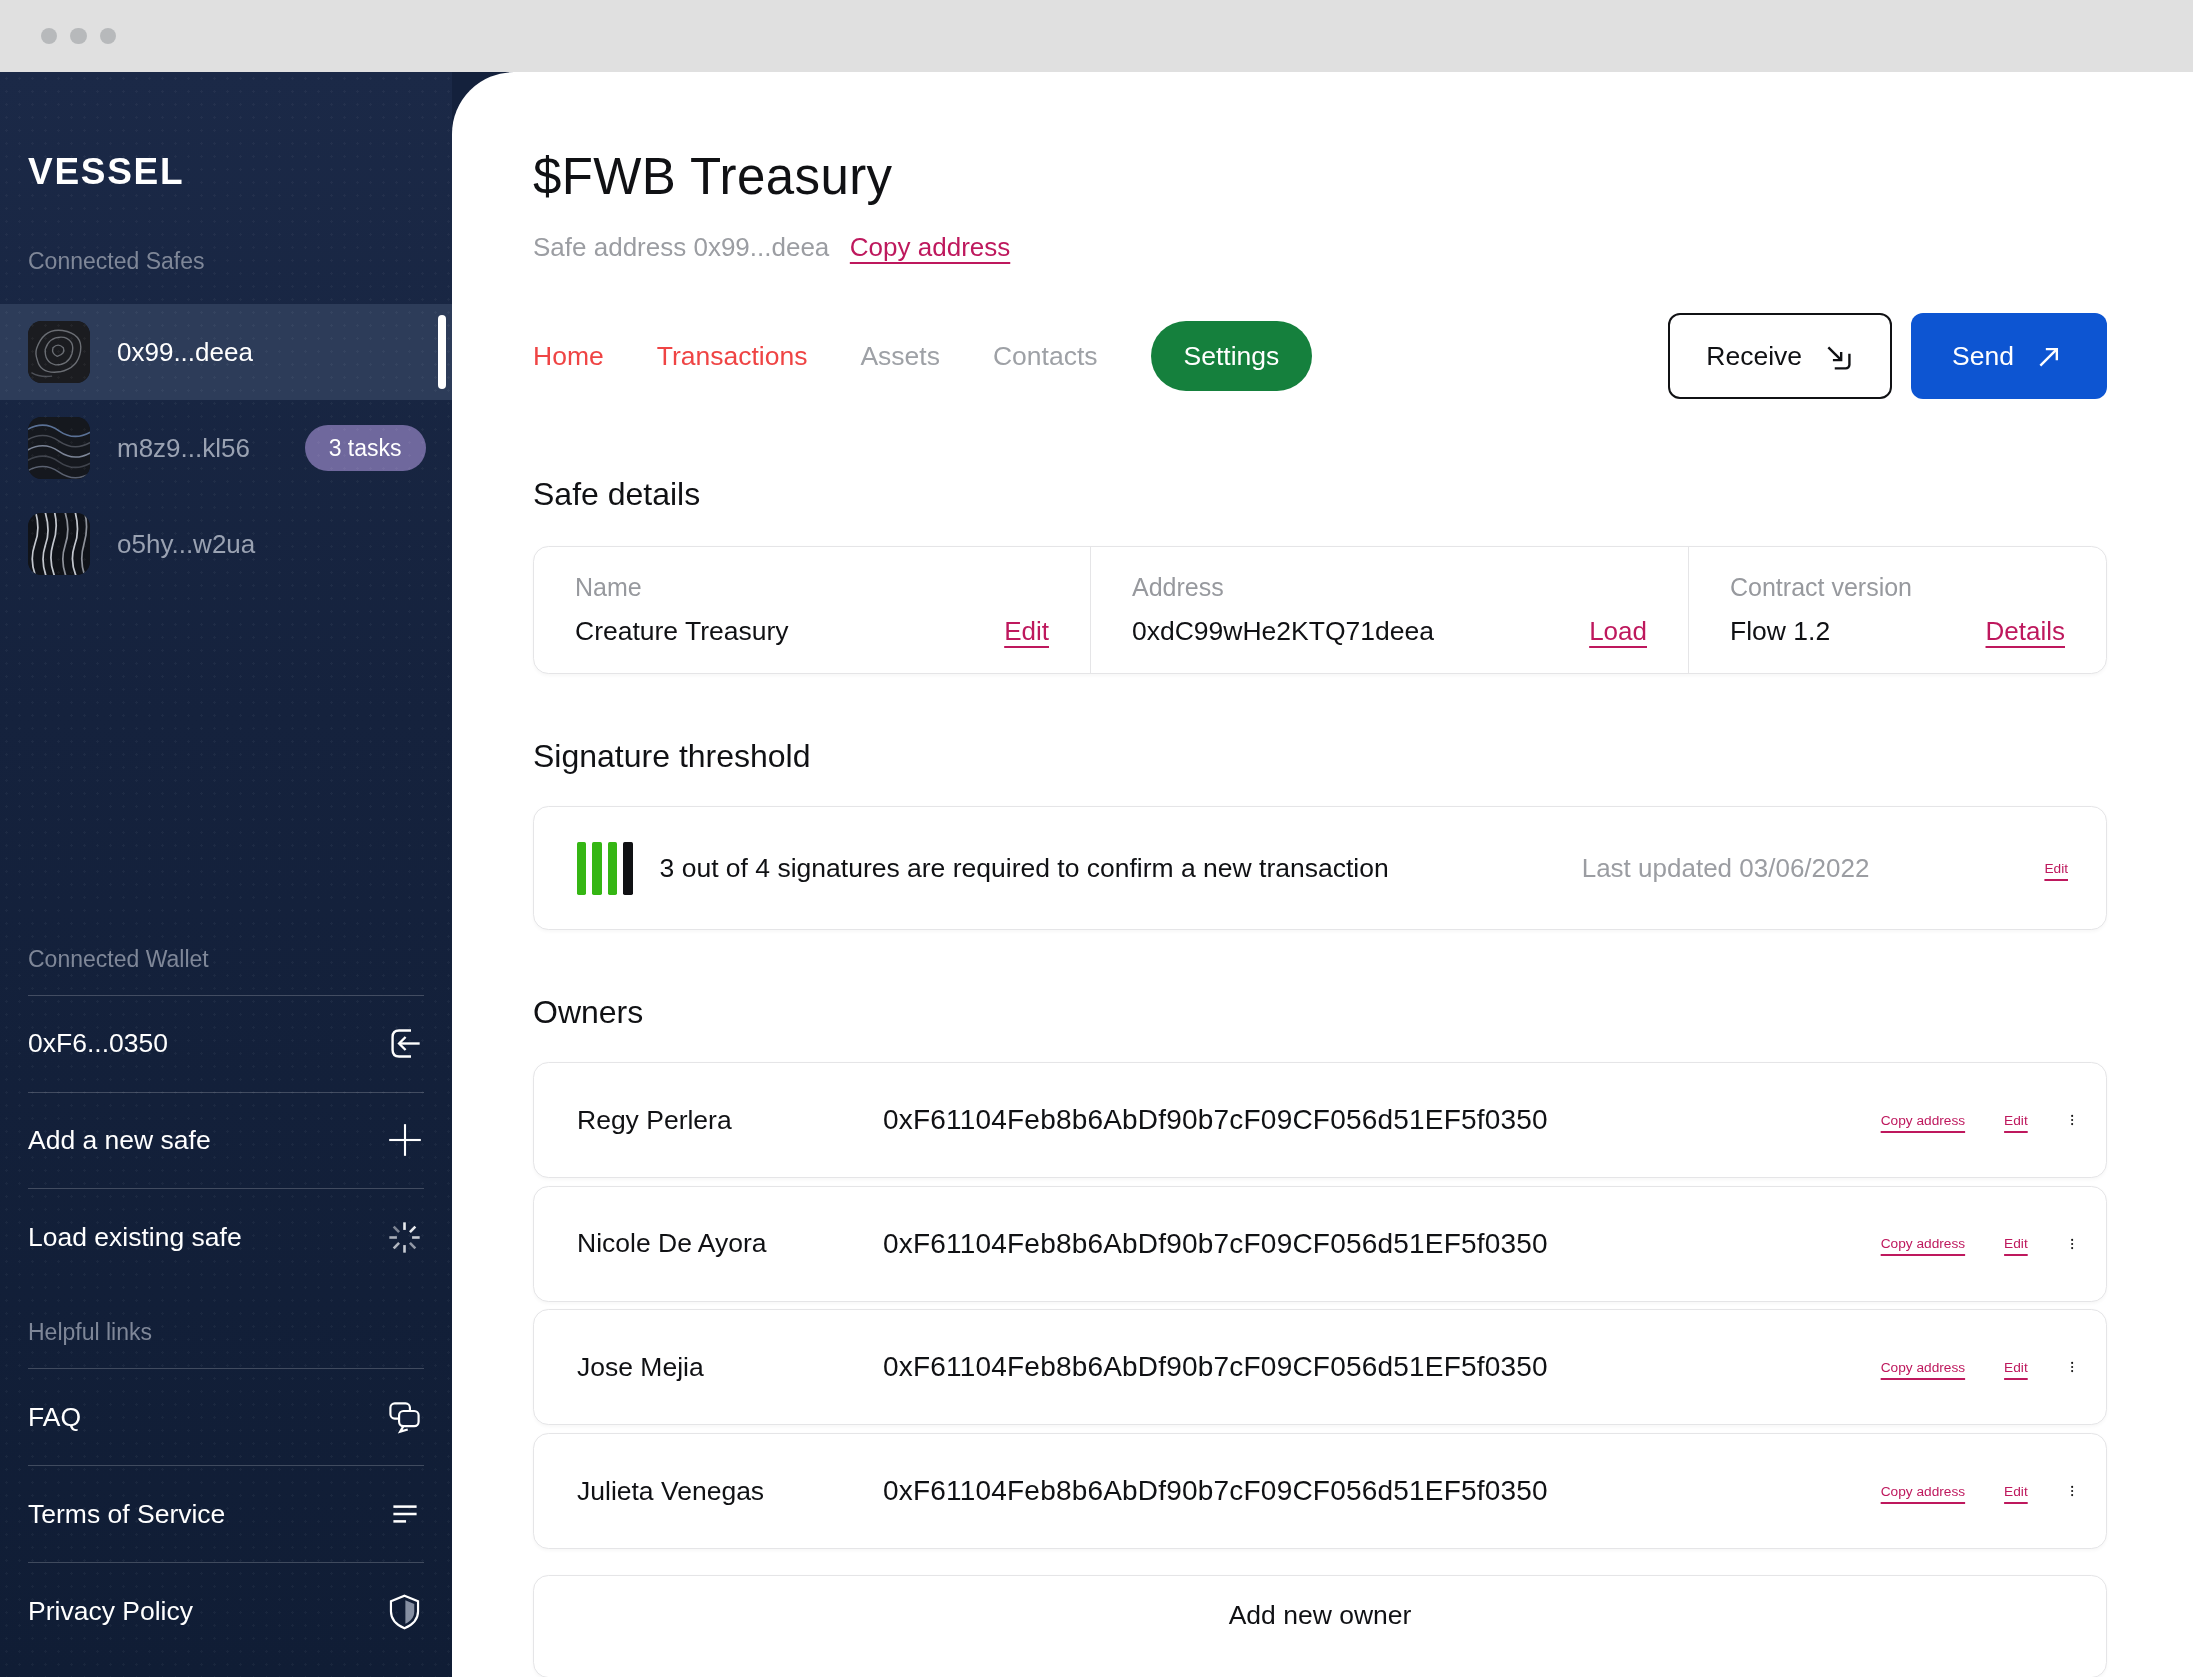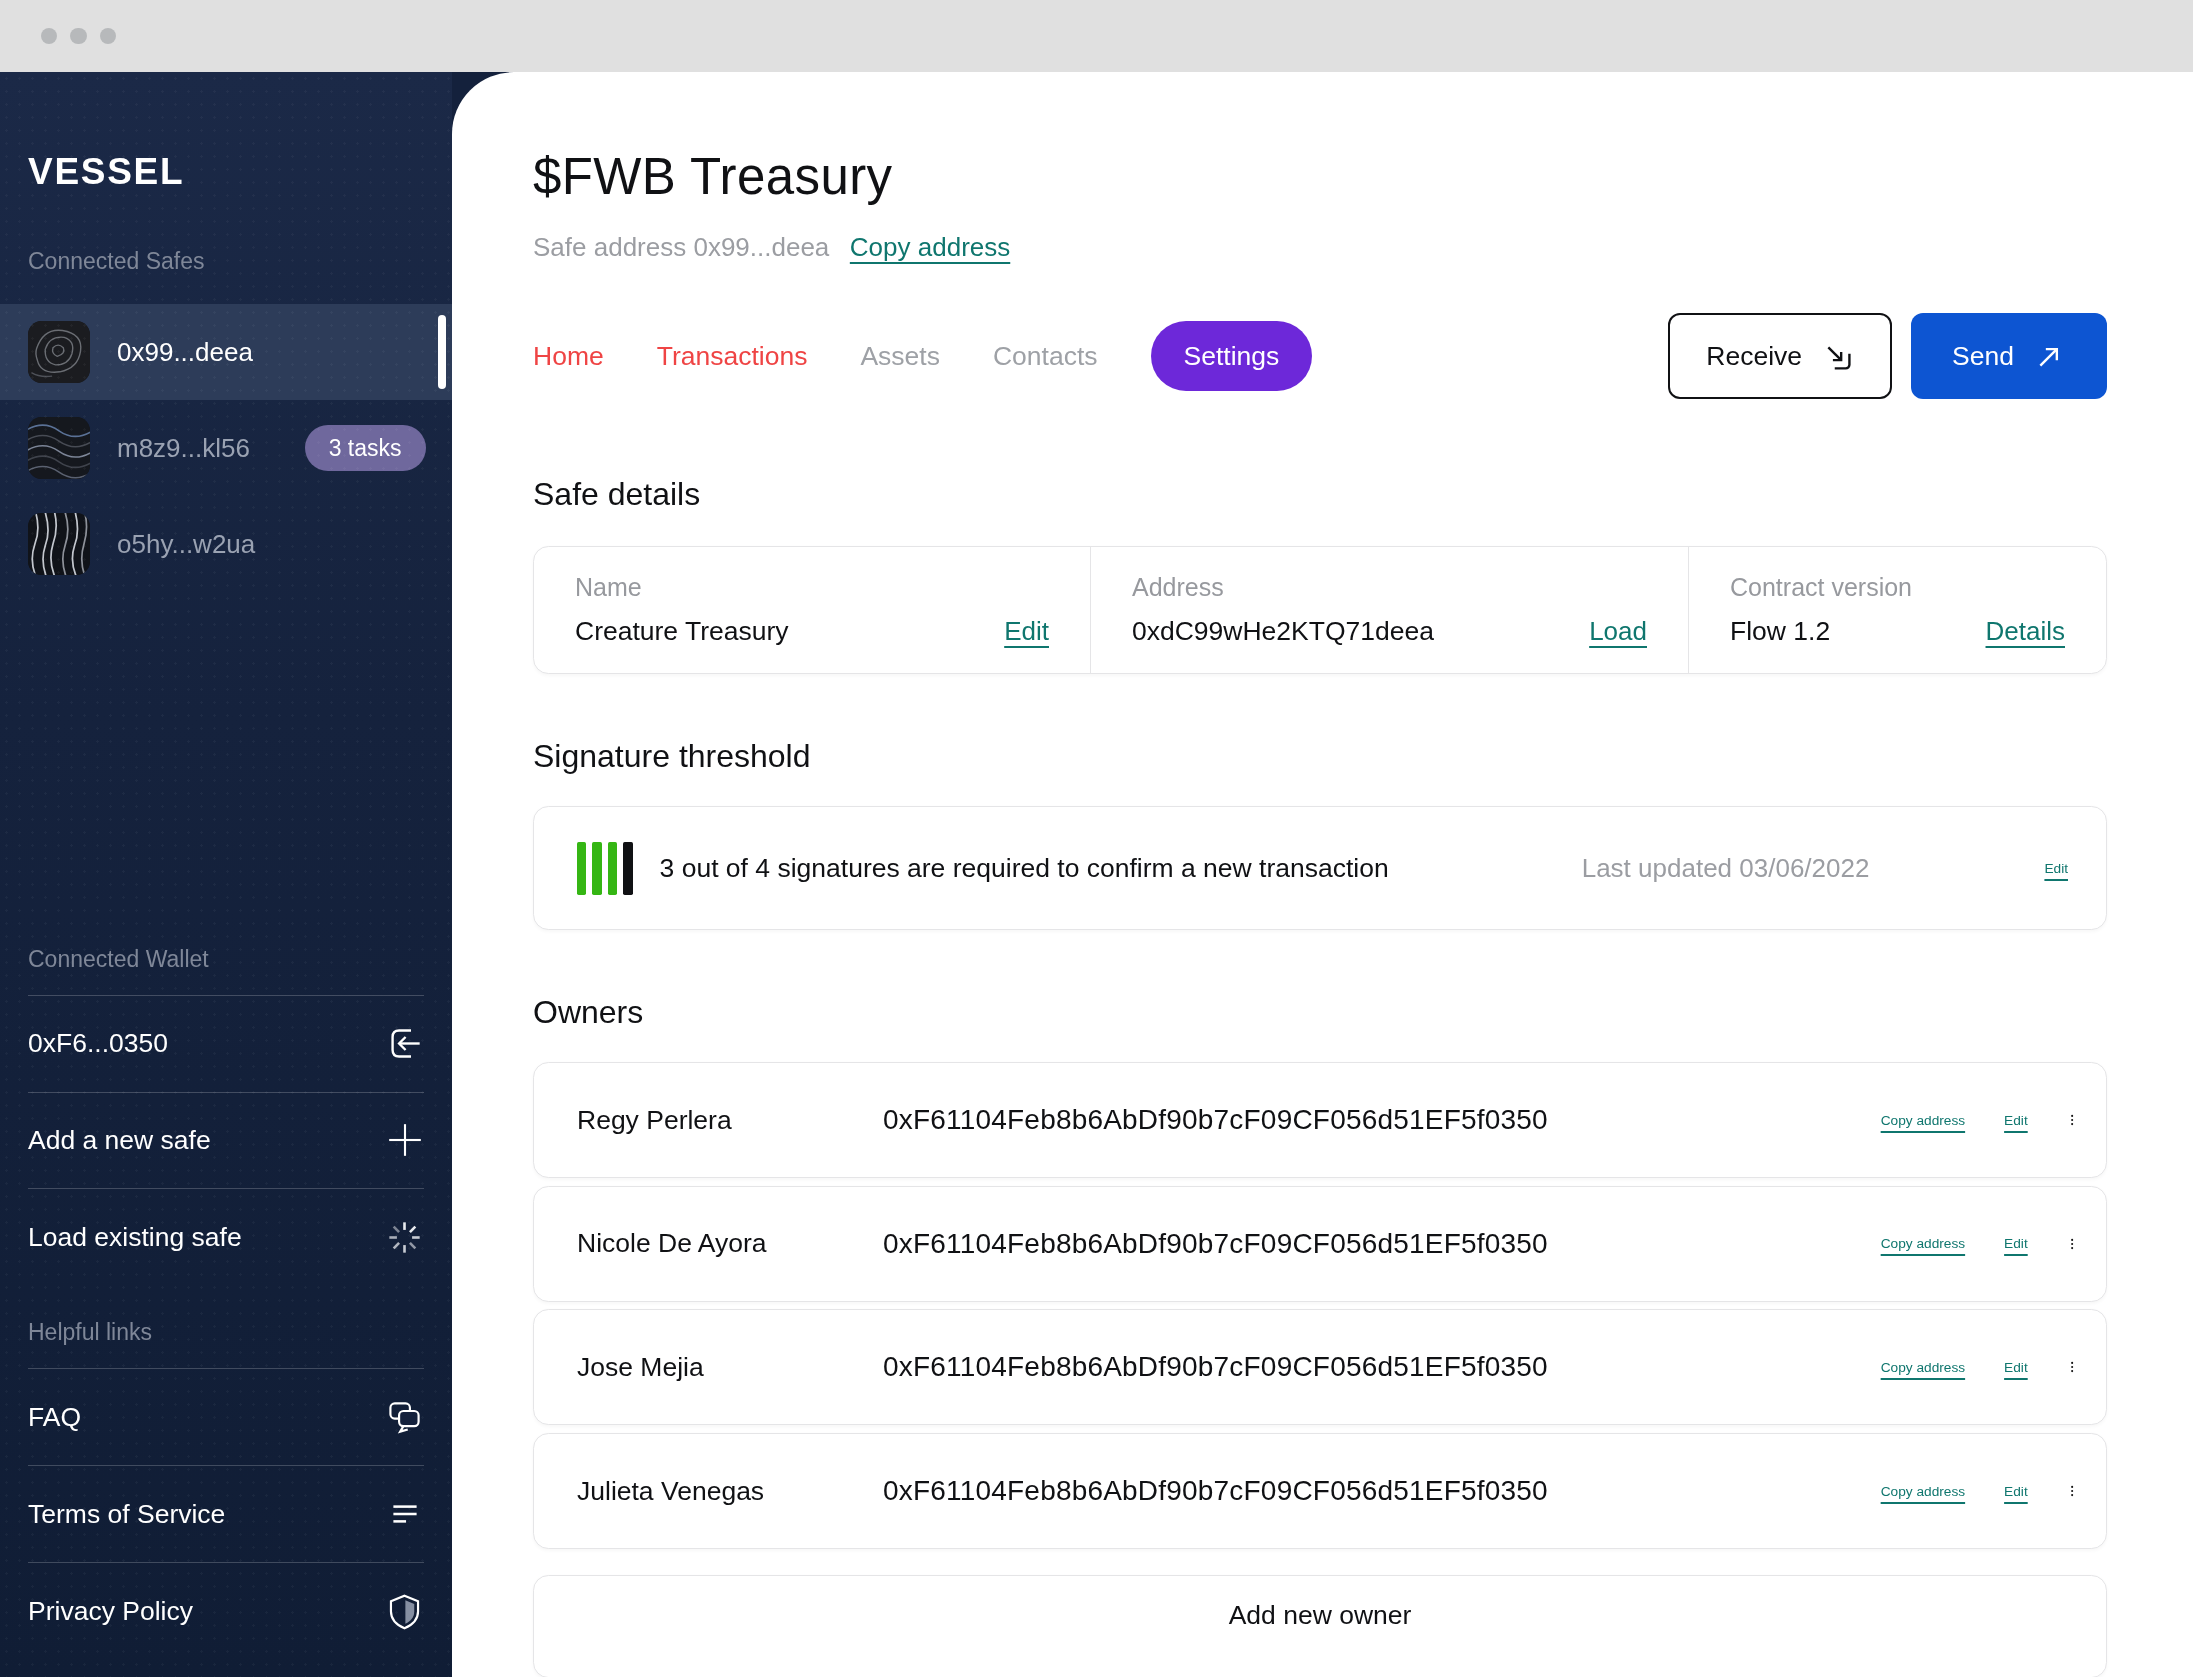--- a/index.html
+++ b/index.html
@@ -38,28 +38,28 @@
   .side-row svg { flex:0 0 auto; }
   .side-label.links { margin-top:36px; }
   .side-bottom .side-label { margin-top:0; margin-bottom:22px; }
   .side-bottom .side-label.links { margin-top:34px; }
 
   
   .main { flex:1; background:#fff; border-top-left-radius:62px; padding:75px 86px 0 81px; position:relative; min-width:0; }
   .page-title { font-size:51px; font-weight:400; color:#101114; letter-spacing:0.4px; }
   .addr-line { margin-top:26px; display:flex; align-items:flex-end; gap:20.5px; font-size:26px; }
   .addr-gray { color:#9B9DA2; }
-  .link { color:#0f766e; text-decoration:underline; text-underline-offset:6px; text-decoration-thickness:1.7px; cursor:pointer; }
+  .link { color:#be185d; text-decoration:underline; text-underline-offset:6px; text-decoration-thickness:1.7px; cursor:pointer; }
 
   .toolbar { margin-top:50px; display:flex; align-items:center; }
   .tabs { display:flex; align-items:center; gap:53px; }
   .tab { font-size:26.5px; cursor:pointer; }
   .tab.t-dark { color:#ef4444; }
   .tab.t-light { color:#9EA1A6; }
-  .tab.t-active { background:#6d28d9; color:#fff; height:70px; border-radius:36px; display:flex; align-items:center; padding:0 33px; }
+  .tab.t-active { background:#15803d; color:#fff; height:70px; border-radius:36px; display:flex; align-items:center; padding:0 33px; }
   .actions { margin-left:auto; display:flex; gap:19px; }
   .btn { height:86px; border-radius:12px; display:flex; align-items:center; gap:19px; font-size:26.5px; cursor:pointer; }
   .btn-receive { background:#fff; border:2.6px solid #101114; padding:0 36px; color:#101114; }
   .btn-send { background:#0D55D2; color:#fff; padding:0 41px; }
 
   .section-title { font-size:32px; font-weight:400; color:#101114; }
   .sec-details { margin-top:77px; }
   .sec { margin-top:64px; }
 
   .card { background:#fff; border:1.7px solid #E5E5E7; border-radius:15.4px; box-shadow:0 1.7px 3.4px rgba(0,0,0,0.03); }

